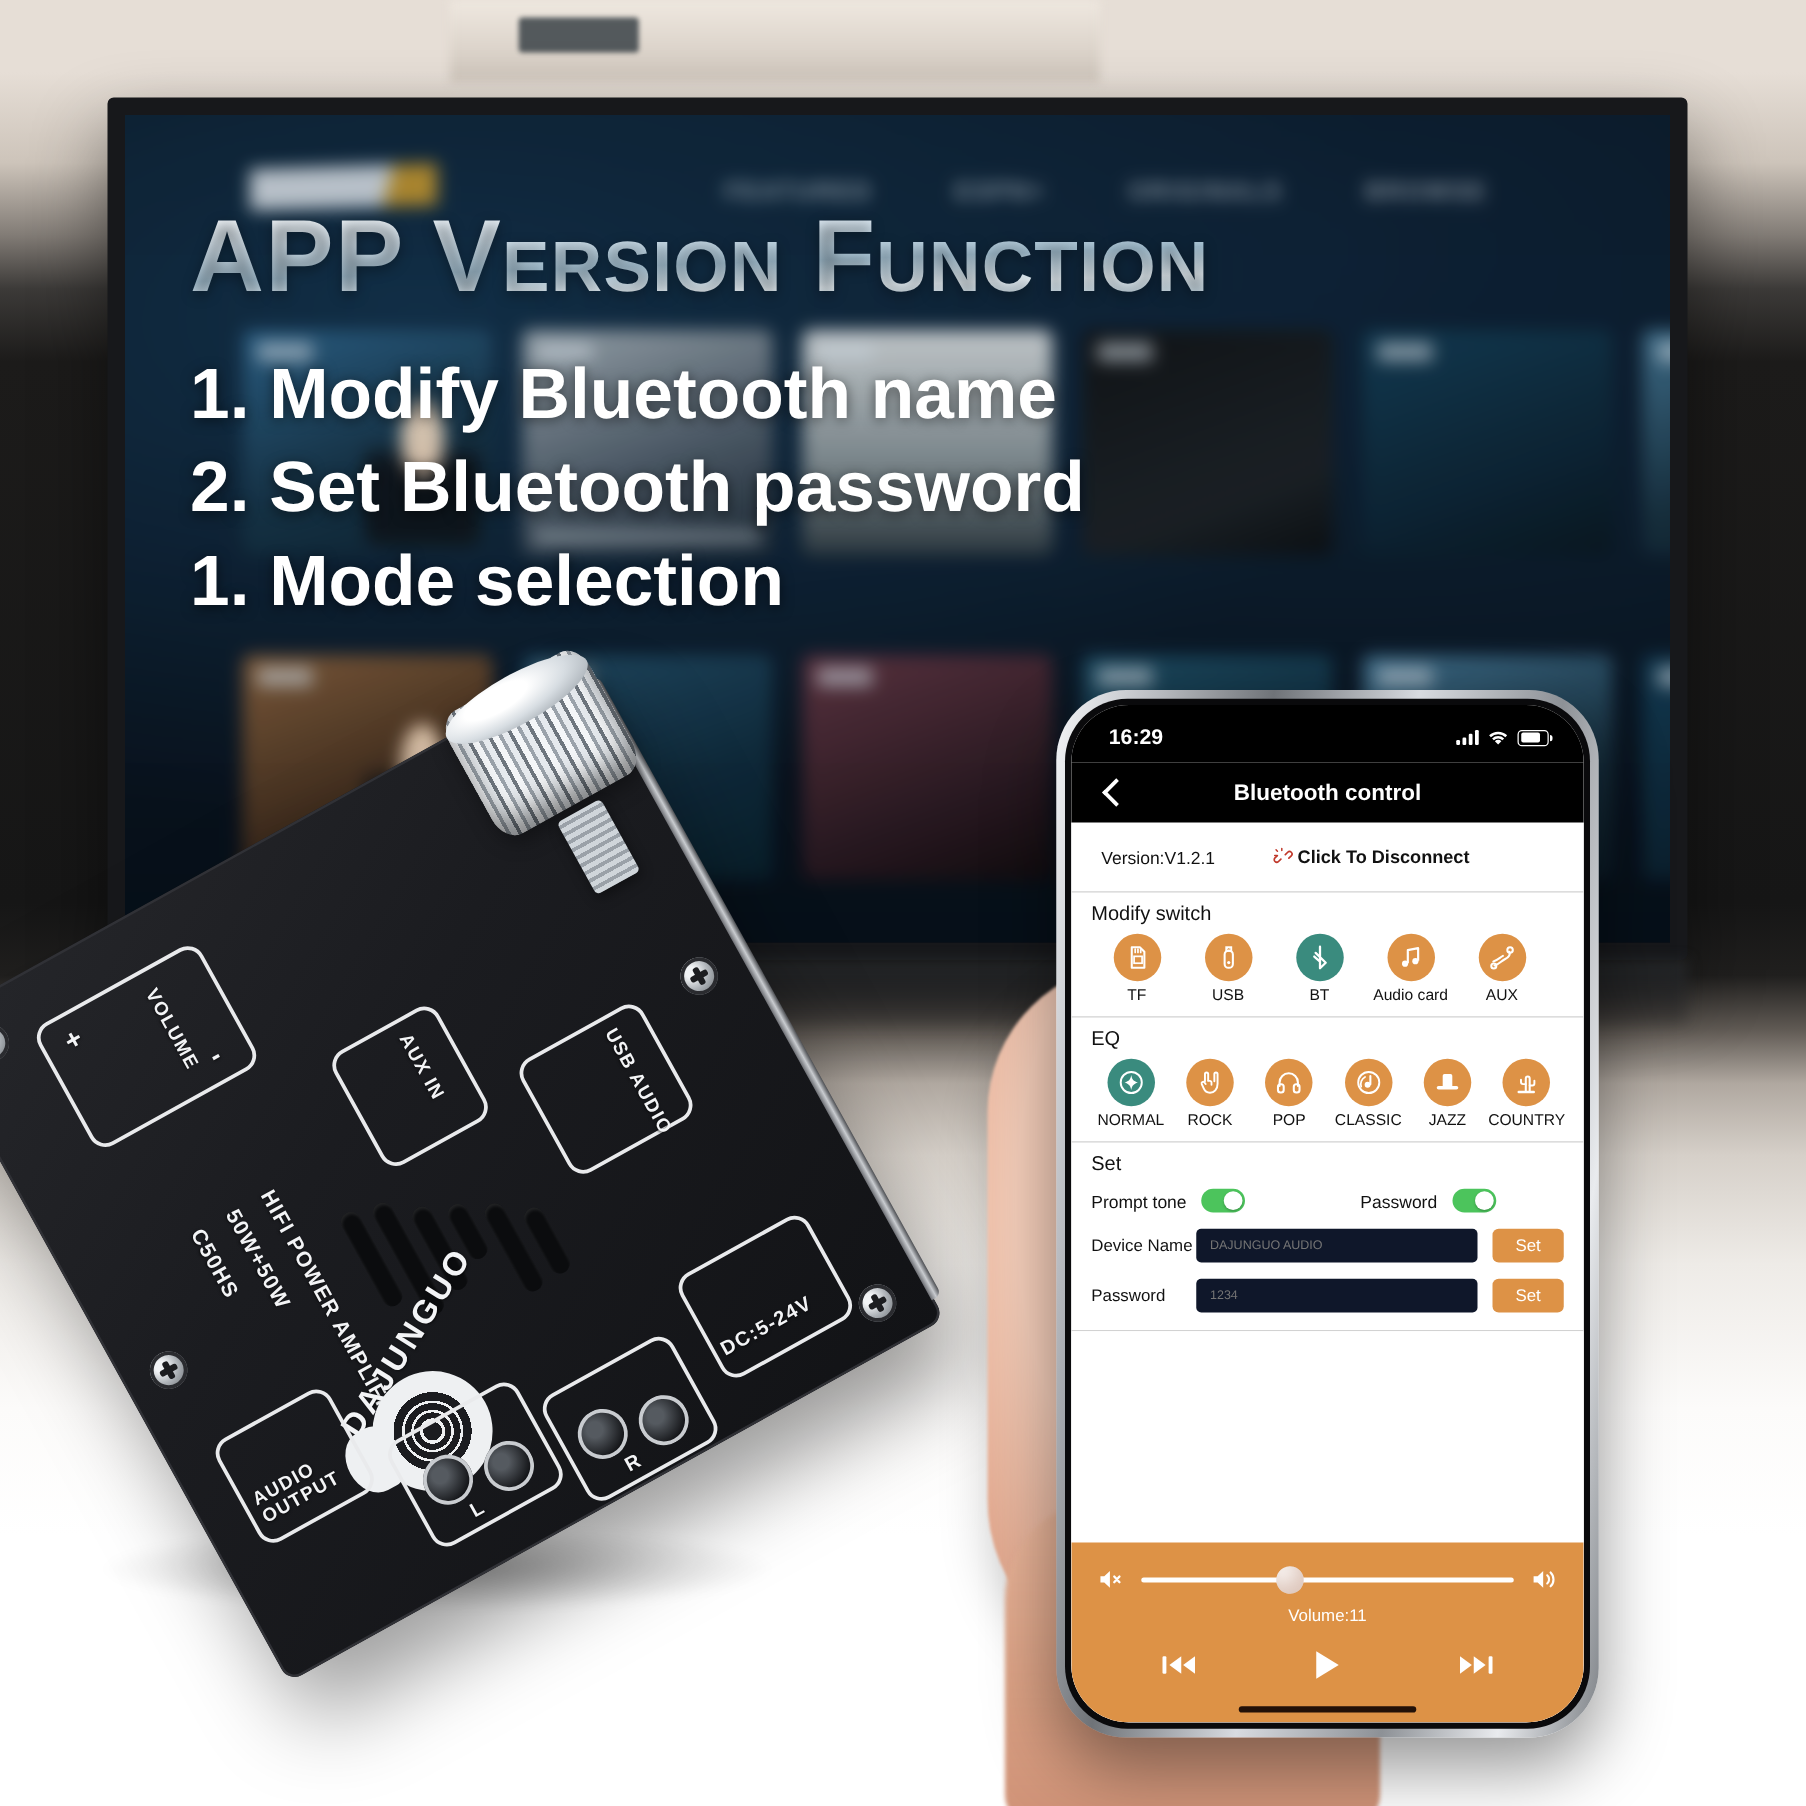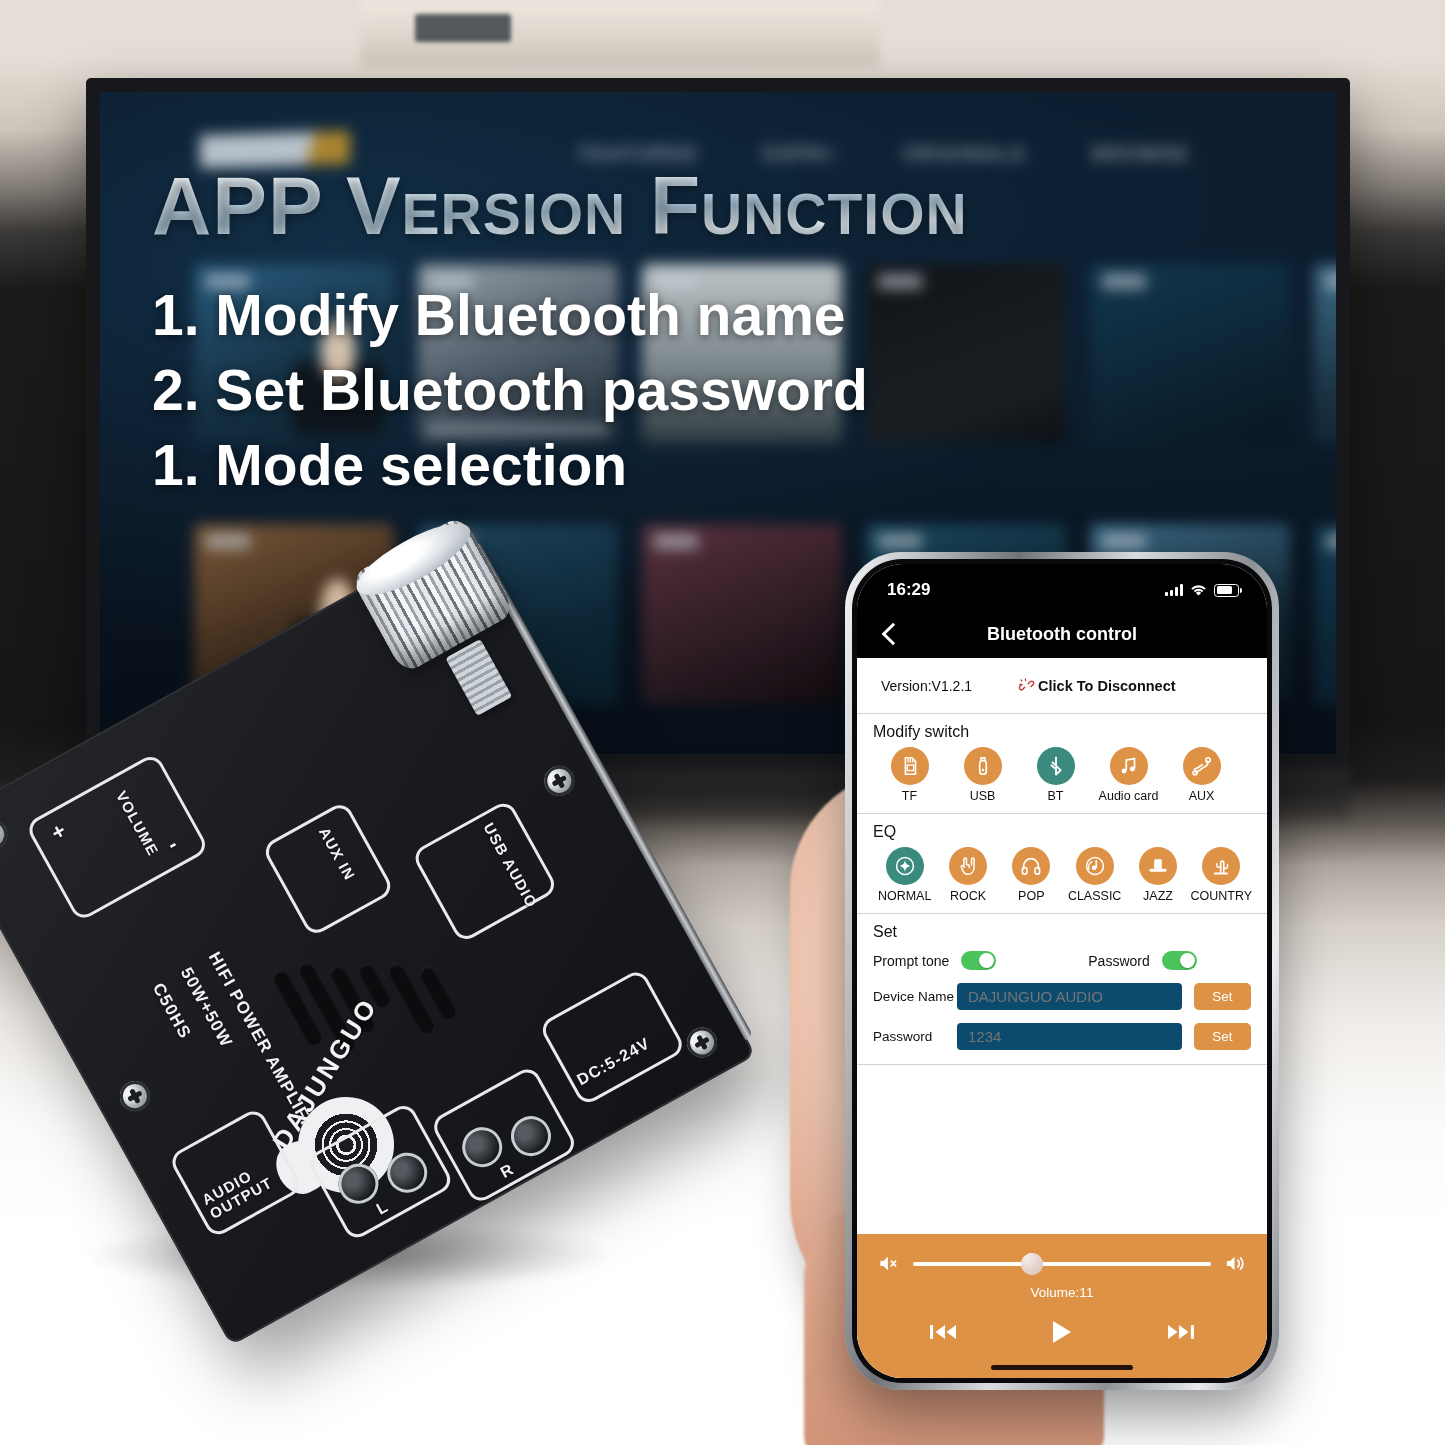--- a/index.html
+++ b/index.html
@@ -325,22 +325,22 @@
     position: relative; margin-left: 12px; cursor: pointer; flex: none;
   }
   .switch i {
     position: absolute; right: 2px; top: 2px; width: 15px; height: 15px;
     border-radius: 50%; background: #fff; box-shadow: 0 1px 2px rgba(0,0,0,.25);
   }
   .spacer-mid { width: 92px; }
   .field-row { padding: 13px 6px 0 6px; gap: 0; }
   .field-label { font-size: 13.5px; color: #111; width: 84px; flex: none; }
   .text-input {
-    flex: 1; height: 27px; background: #0c4a6e; border: none; border-radius: 4px;
-    font-family: "Liberation Sans", sans-serif; font-size: 15px; color: #9a9a9a;
+    flex: 1; height: 27px; background: #0f172a; border: none; border-radius: 4px;
+    font-family: "Liberation Sans", sans-serif; font-size: 10px; color: #9a9a9a;
     padding: 0 11px; margin-right: 12px;
   }
   .set-btn {
     width: 57px; height: 27px; background: #dd9246; color: #fff; border: none;
     border-radius: 5px; font-family: "Liberation Sans", sans-serif;
     font-size: 13.5px; cursor: pointer; flex: none;
   }
   .filler { flex: 1; background: #fff; }
 
   

